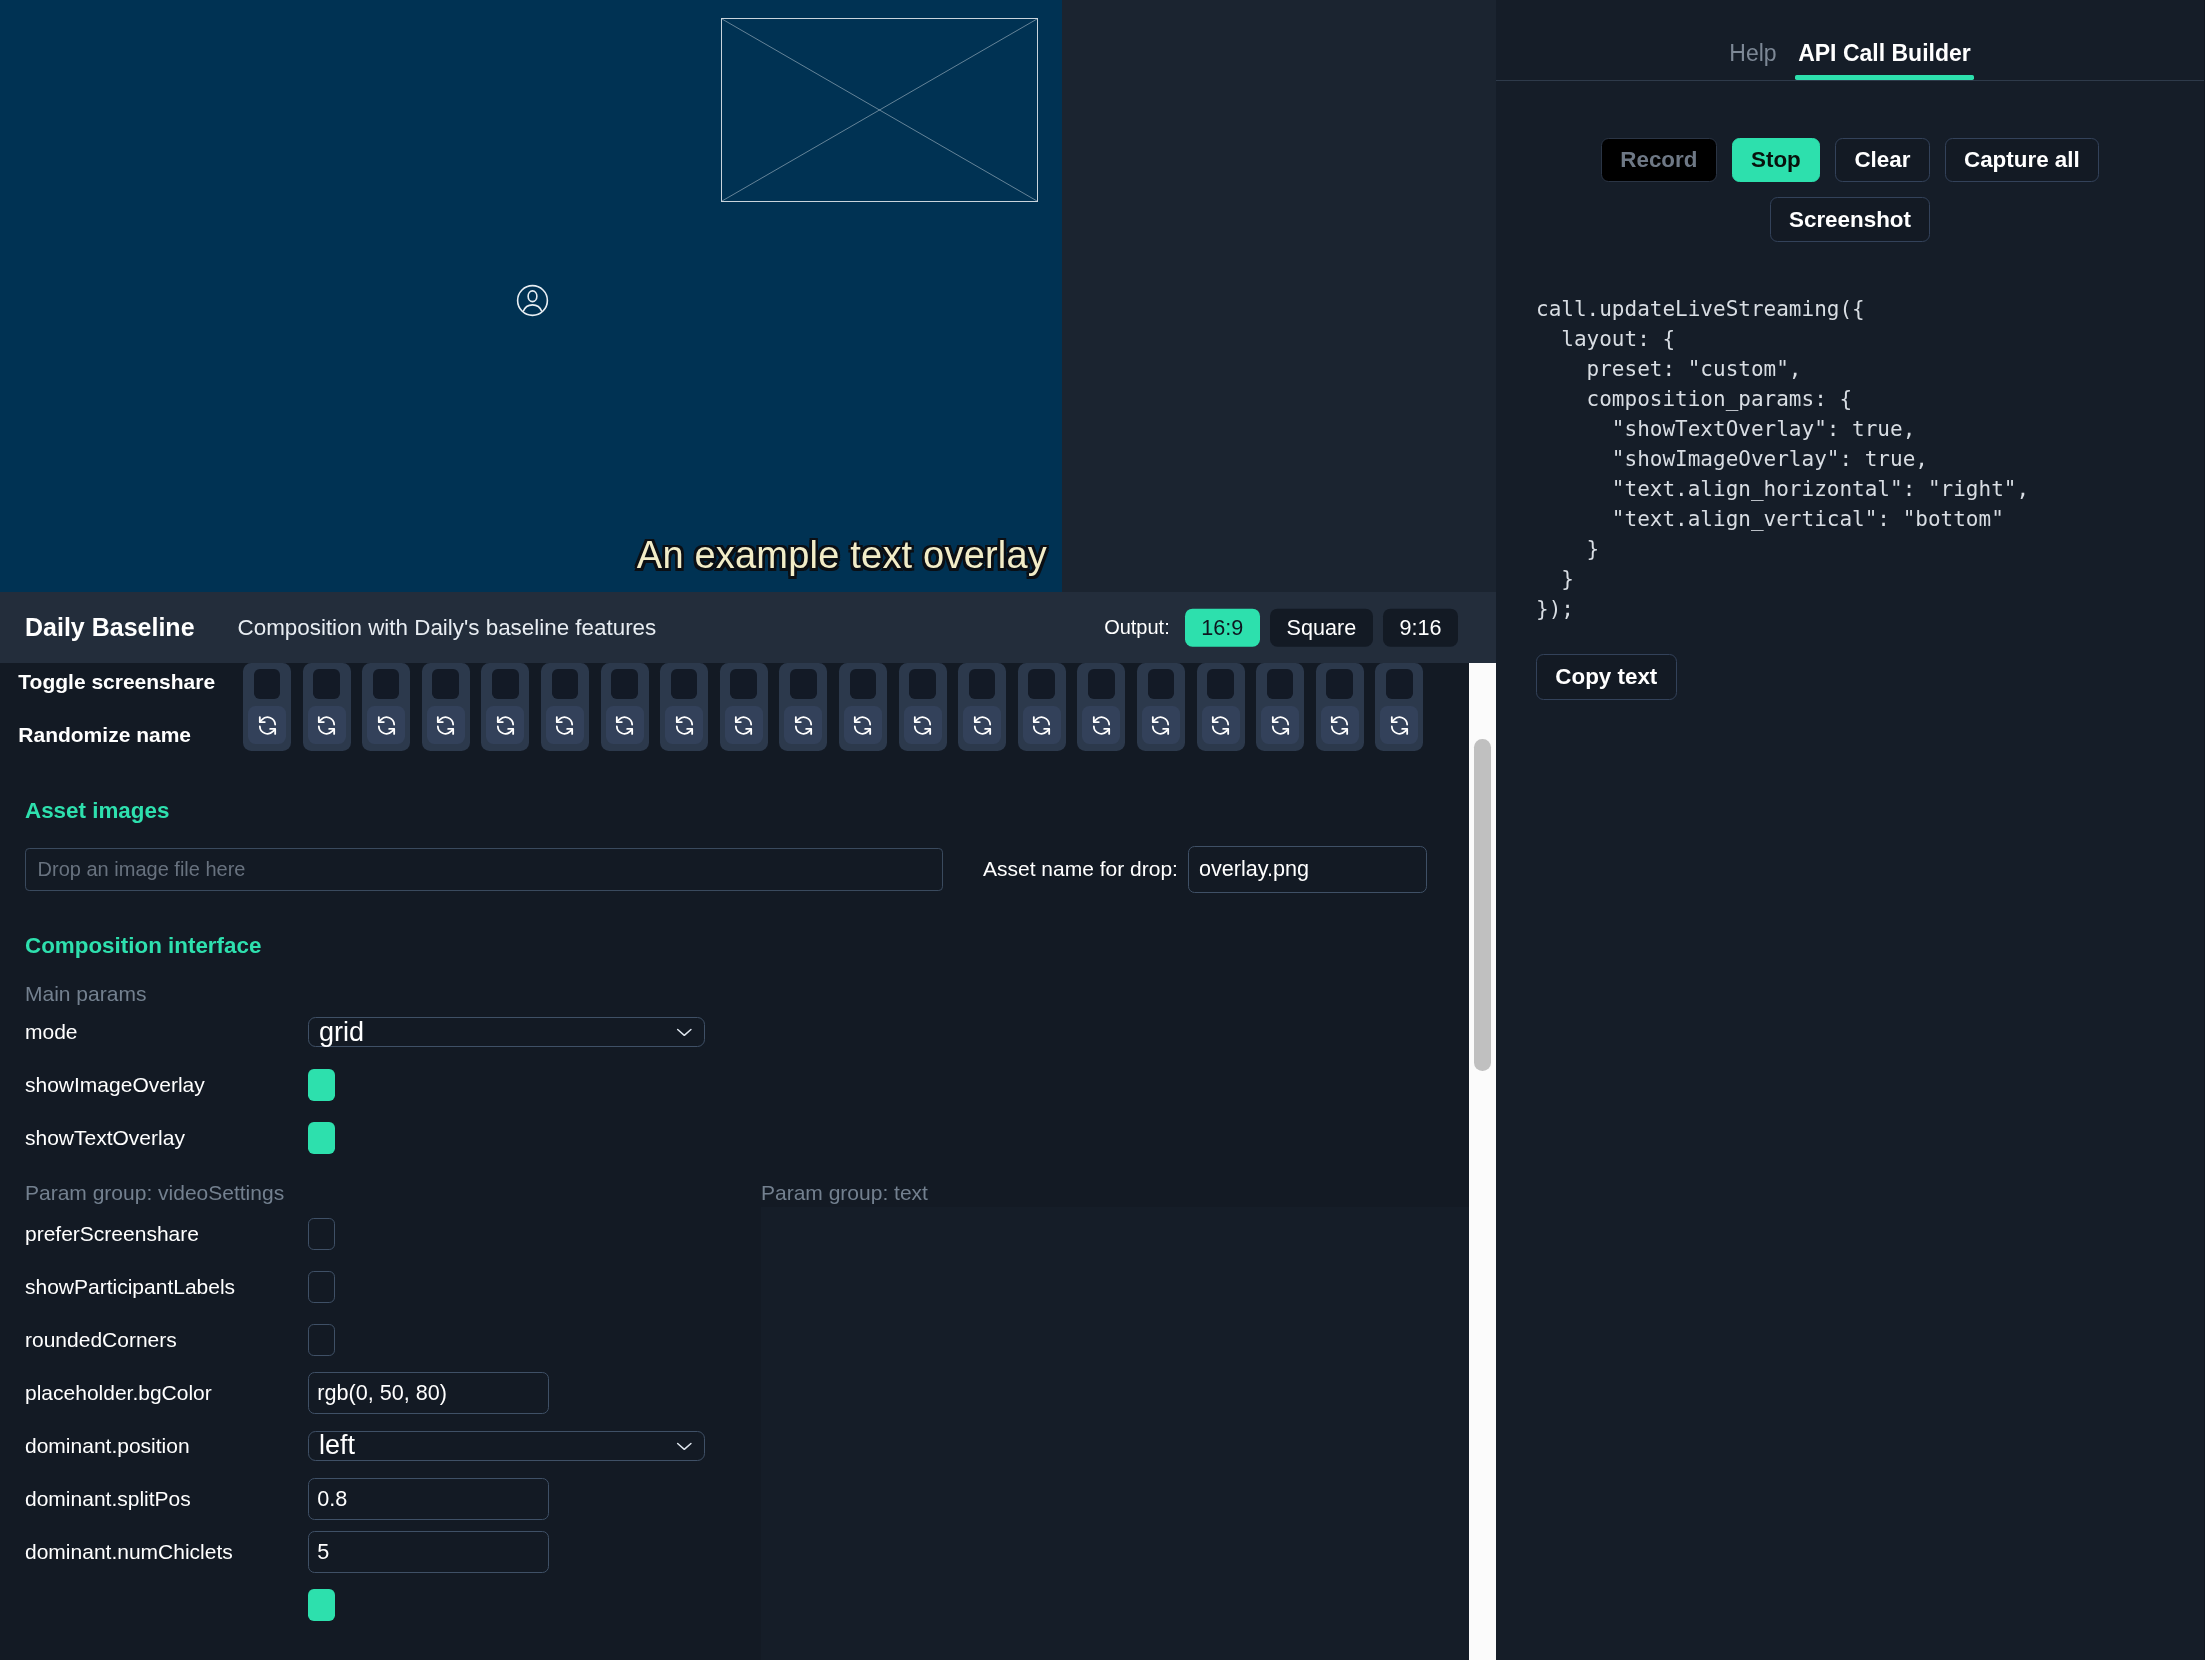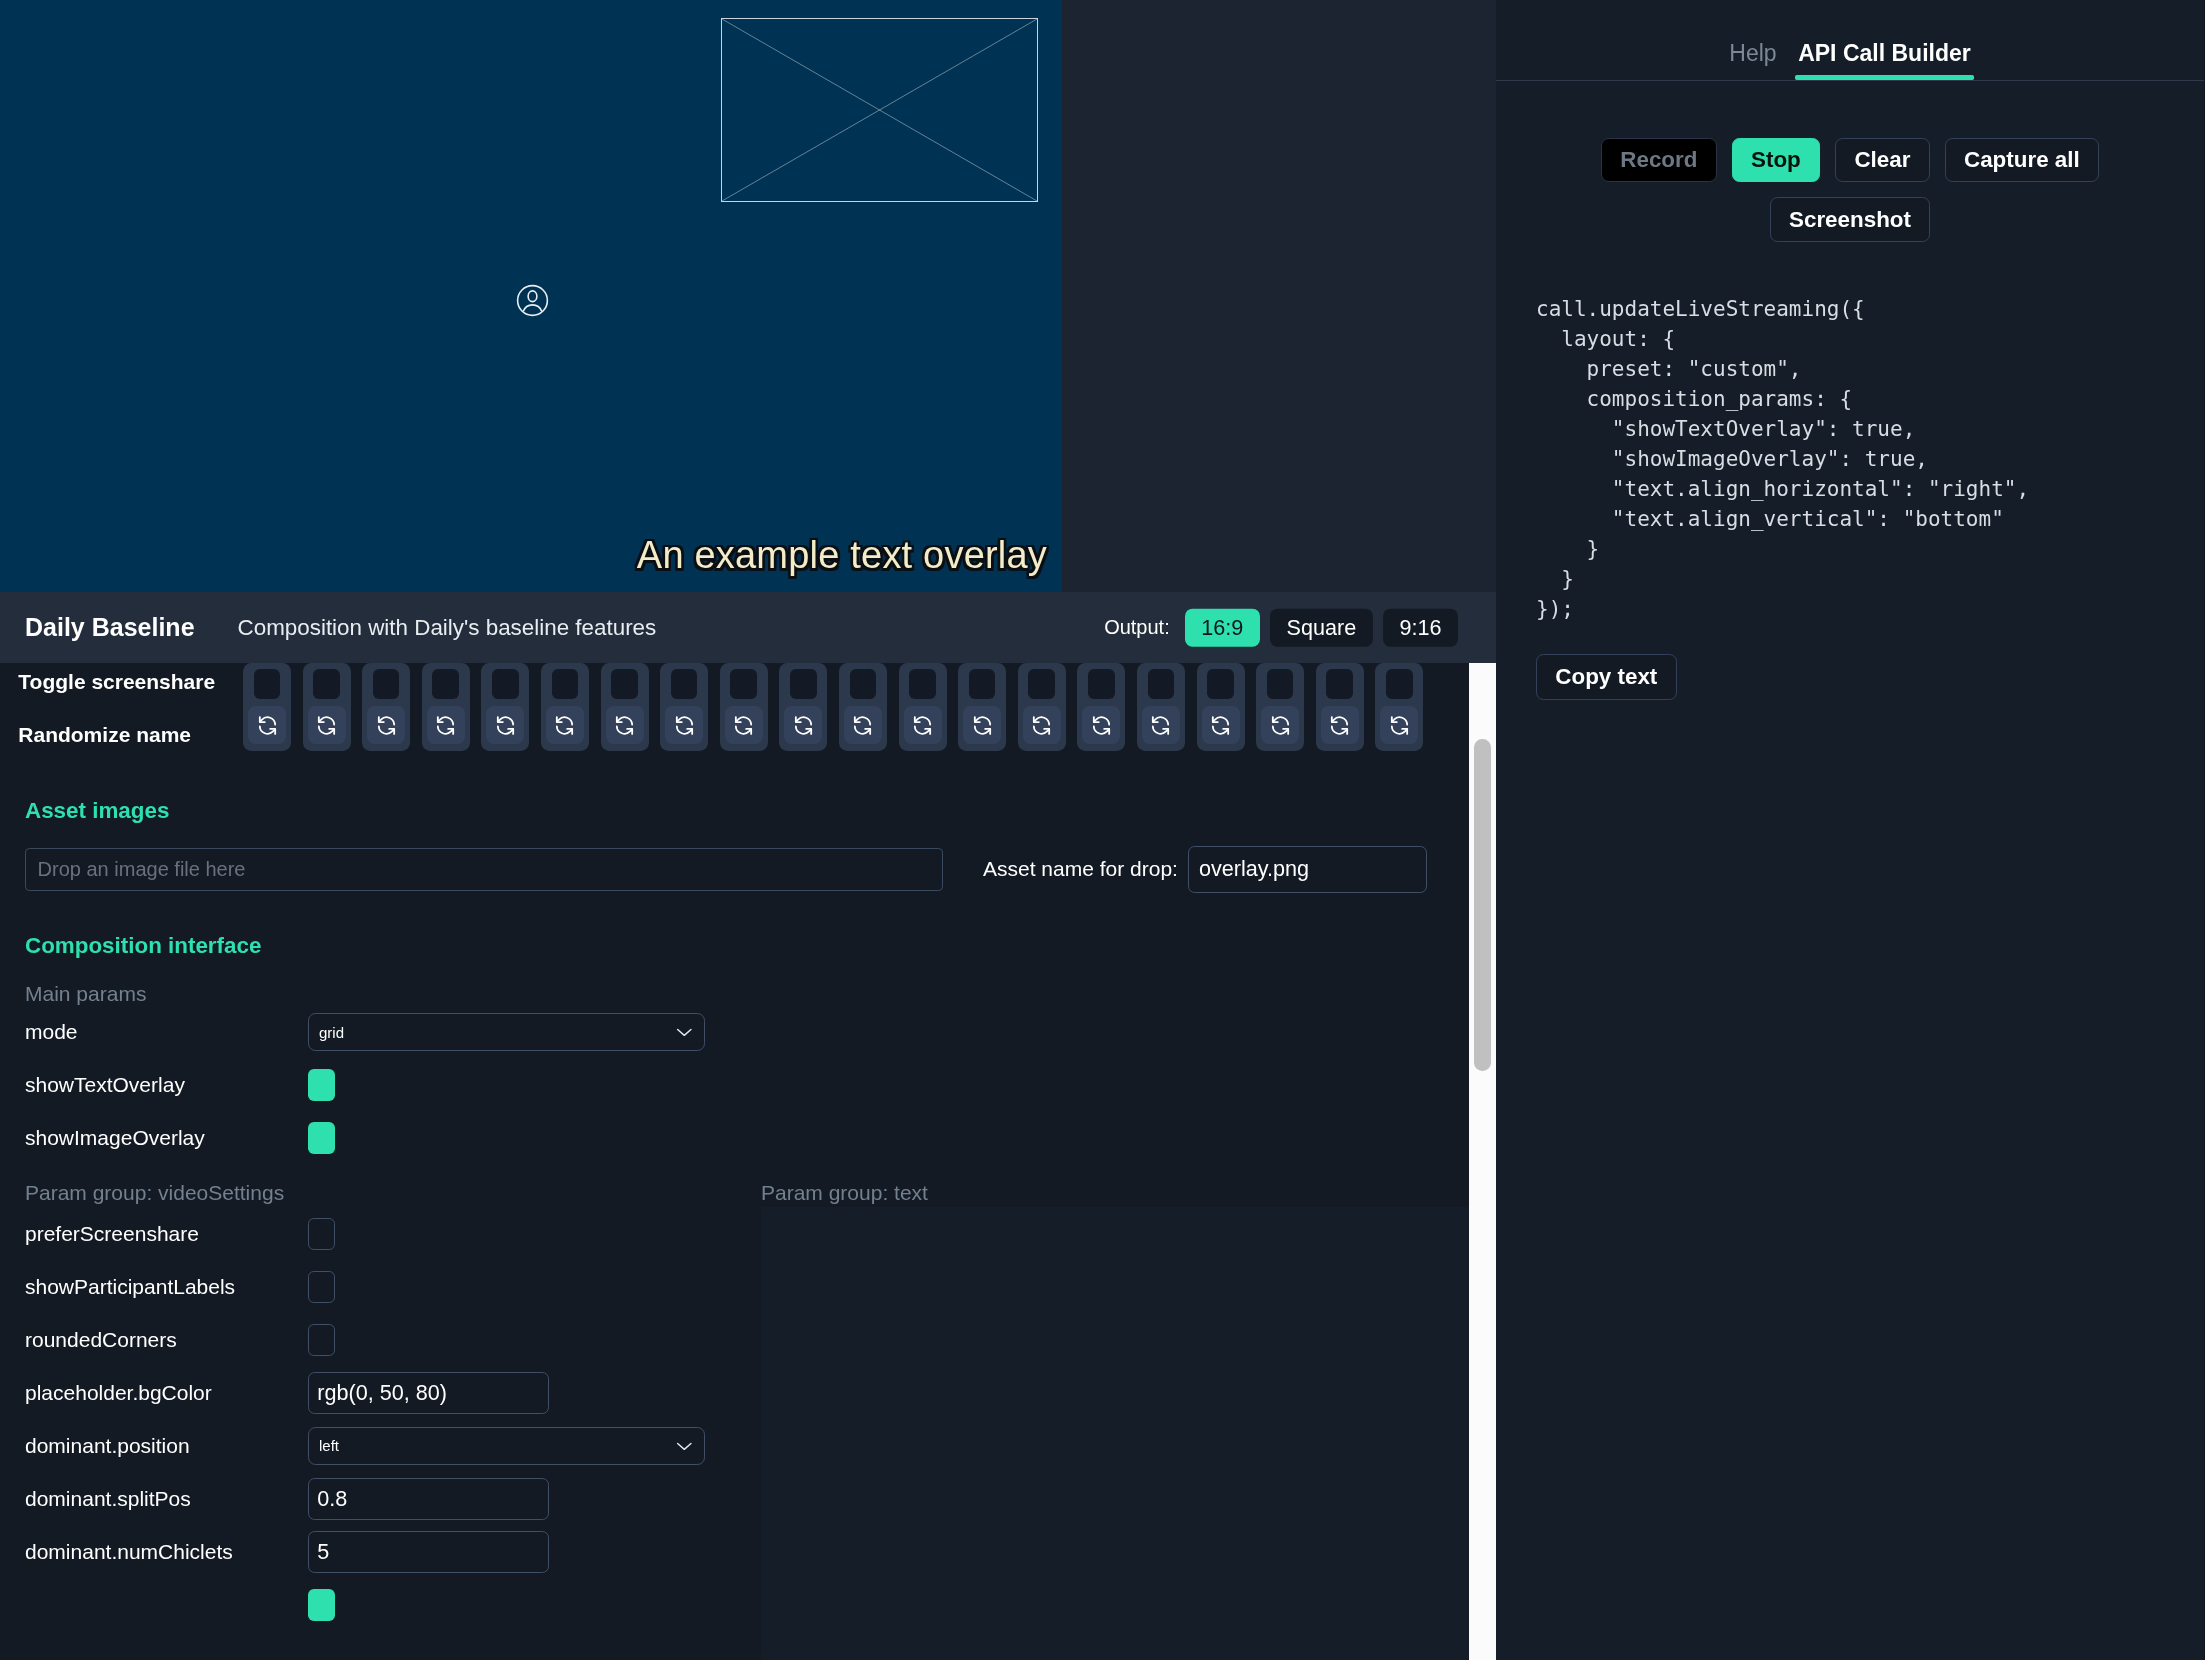--- a/index.html
+++ b/index.html
@@ -282,26 +282,26 @@
     width: 283px;
     flex: 0 0 283px;
     font-size: 21px;
     color: #ffffff;
     white-space: nowrap;
   }
 
   .sel {
     position: relative;
     width: 397px;
-    height: 38px;
+    height: 30px;
     background: #131a24;
     border: 1.7px solid #3f5066;
     border-radius: 7.5px;
     color: #ffffff;
-    font-size: 15px;
+    font-size: 27px;
     display: flex;
     align-items: center;
     padding: 0 10px;
   }
   .sel .chev {
     position: absolute;
     right: 11.6px;
     top: 50%;
     transform: translateY(-50%);
     width: 16.6px;
@@ -778,25 +778,25 @@
                 <div class="sel">
                   <span>grid</span>
                   <span class="chev">
                     <svg viewBox="0 0 20 12" fill="none" stroke="#dfe6ee" stroke-width="1.8" stroke-linecap="round" stroke-linejoin="round">
                       <polyline points="2,3 10,10 18,3"></polyline>
                     </svg>
                   </span>
                 </div>
               </div>
               <div class="param-row">
+                <div class="lbl">showImageOverlay</div>
+                <div class="toggle-on"></div>
+              </div>
+              <div class="param-row">
                 <div class="lbl">showTextOverlay</div>
-                <div class="toggle-on"></div>
-              </div>
-              <div class="param-row">
-                <div class="lbl">showImageOverlay</div>
                 <div class="toggle-on"></div>
               </div>
             </div>
 
           <div class="params-cols">
             <div class="params-col">
               <div class="group-head">Param group: videoSettings</div>
               <div id="video-settings">
                   <div class="param-row">
                     <div class="lbl">preferScreenshare</div>

